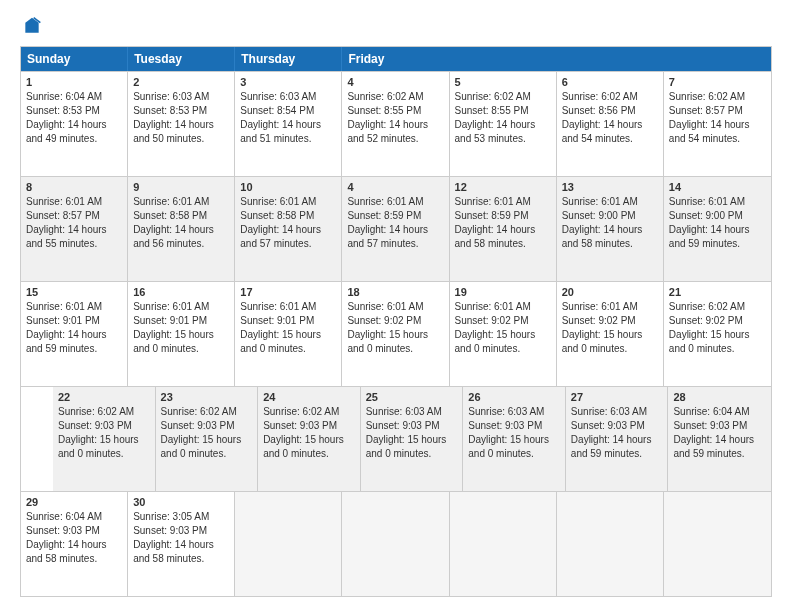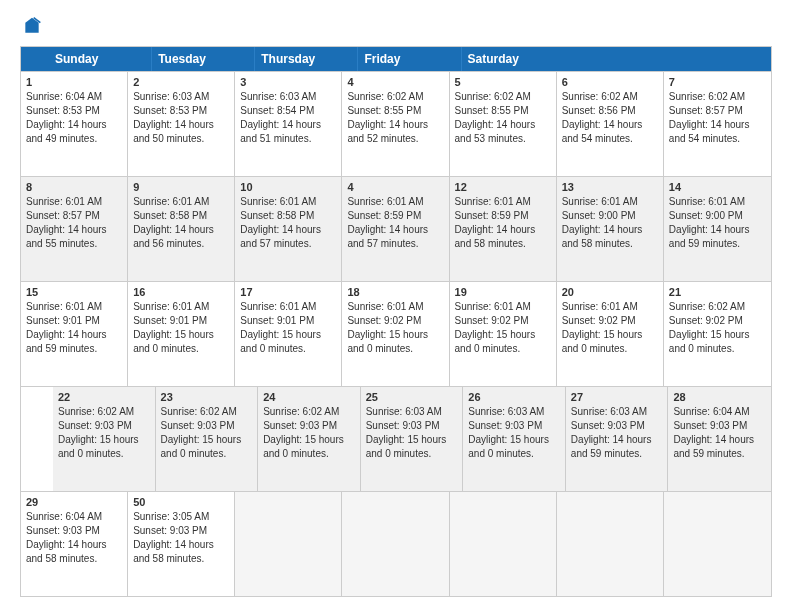--- a/index.html
+++ b/index.html
@@ -60,21 +60,20 @@
       color: #555;
     }
     .calendar {
       border: 1px solid #ccc;
       flex: 1;
     }
     .cal-header {
       display: grid;
       grid-template-columns: repeat(7, 1fr);
       background: #1a6eb5;
-      padding-left: 28px;
     }
     .cal-header-cell {
       color: #fff;
       font-size: 12px;
       font-weight: bold;
       padding: 5px 6px;
       border-right: 1px solid #2a7ec5;
     }
     .cal-header-cell:last-child { border-right: none; }
     .cal-body {
@@ -131,21 +130,20 @@
       <div class="subtitle"></div>
     </div>
   </div>
 
   <div class="calendar">
     <div class="cal-header">
       <div class="cal-header-cell">Sunday</div>
       <div class="cal-header-cell">Tuesday</div>
       <div class="cal-header-cell">Thursday</div>
       <div class="cal-header-cell">Friday</div>
-      <div class="cal-header-cell">Saturday</div>
     </div>
     <div class="cal-body" id="cal-body">
     <div class="cal-row" style="min-height: 105px;">
           <div class="cal-cell">
             <span class="day-num">1</span>
             <div class="day-info" style="white-space: pre-line;">Sunrise: 6:04 AM
 Sunset: 8:53 PM
 Daylight: 14 hours
 and 49 minutes.</div>
           </div>
@@ -347,21 +345,21 @@
         </div>
         <div class="cal-row" style="min-height: 105px;">
           <div class="cal-cell">
             <span class="day-num">29</span>
             <div class="day-info" style="white-space: pre-line;">Sunrise: 6:04 AM
 Sunset: 9:03 PM
 Daylight: 14 hours
 and 58 minutes.</div>
           </div>
           <div class="cal-cell">
-            <span class="day-num">50</span>
+            <span class="day-num">30</span>
             <div class="day-info" style="white-space: pre-line;">Sunrise: 3:05 AM
 Sunset: 9:03 PM
 Daylight: 14 hours
 and 58 minutes.</div>
           </div>
           <div class="cal-cell empty"></div>
           <div class="cal-cell empty"></div>
           <div class="cal-cell empty"></div>
           <div class="cal-cell empty"></div>
           <div class="cal-cell empty"></div>

